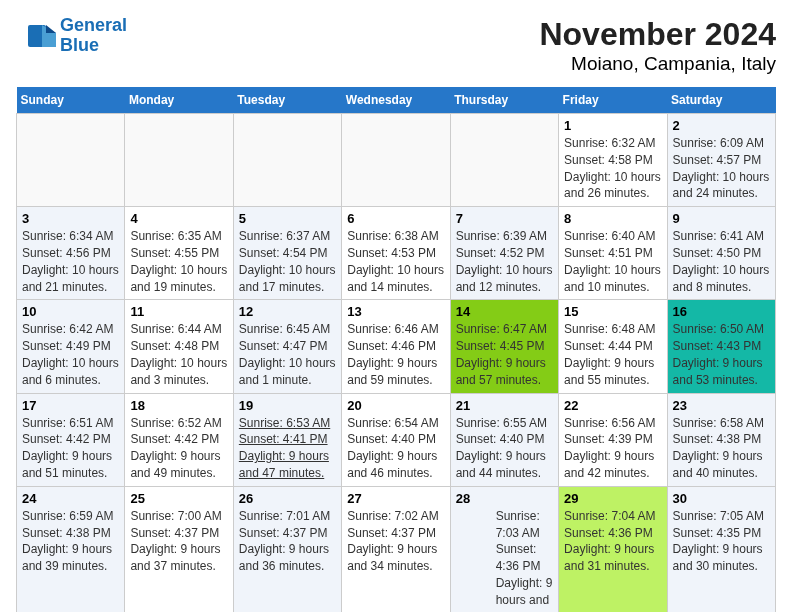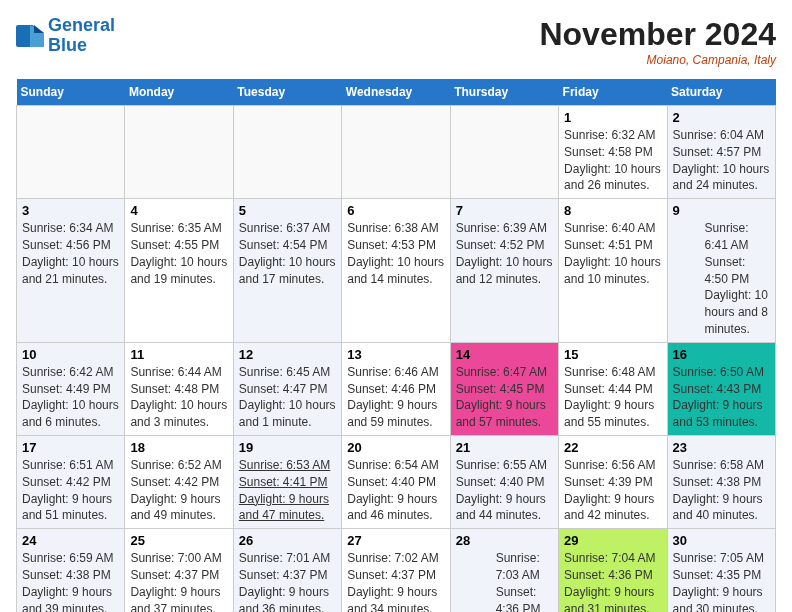--- a/index.html
+++ b/index.html
@@ -12,20 +12,21 @@
     }
     .header-section {
       display: flex;
       justify-content: space-between;
       align-items: flex-start;
       margin-bottom: 12px;
     }
     .logo {
       display: flex;
       align-items: center;
+      margin-left: 12px;
     }
     .logo-text {
       font-size: 18px;
       font-weight: bold;
       color: #333;
       line-height: 1.1;
     }
     .logo-text span { color: #1a6eb5; }
     .logo-icon {
       width: 28px;
@@ -34,23 +35,22 @@
     }
     .title-section {
       text-align: right;
     }
     .month-title {
       font-size: 32px;
       font-weight: bold;
       color: #222;
     }
     .location-title {
-      font-size: 12px;
-      color: #c2410c;
-      font-style: italic;
+      font-size: 19px;
+      color: #000000;
     }
     table {
       width: 100%;
       border-collapse: collapse;
       font-size: 11px;
       border-radius: 20px;
     }
     thead tr th {
       background-color: #2677c9;
       color: #fff;
@@ -129,21 +129,21 @@
         <td class="empty-cell" style="background-color: rgb(255, 255, 255);"></td>
         <td class="empty-cell" style="background-color: rgb(240, 244, 250);"></td>
         <td style="background-color: rgb(255, 255, 255);">
           <span class="day-num">1</span>
           <div class="day-info" style="white-space: pre-line;">Sunrise: 6:32 AM
 Sunset: 4:58 PM
 Daylight: 10 hours and 26 minutes.</div>
         </td>
         <td style="background-color: rgb(240, 244, 250);">
           <span class="day-num">2</span>
-          <div class="day-info" style="white-space: pre-line;">Sunrise: 6:04 AM
+          <div class="day-info" style="white-space: pre-line;">Sunrise: 6:09 AM
 Sunset: 4:57 PM
 Daylight: 10 hours and 24 minutes.</div>
         </td>
       </tr>
       <tr>
         <td style="background-color: rgb(240, 244, 250);">
           <span class="day-num">3</span>
           <div class="day-info" style="white-space: pre-line;">Sunrise: 6:34 AM
 Sunset: 4:56 PM
 Daylight: 10 hours and 21 minutes.</div>
@@ -173,21 +173,21 @@
 Daylight: 10 hours and 12 minutes.</div>
         </td>
         <td style="background-color: rgb(255, 255, 255);">
           <span class="day-num">8</span>
           <div class="day-info" style="white-space: pre-line;">Sunrise: 6:40 AM
 Sunset: 4:51 PM
 Daylight: 10 hours and 10 minutes.</div>
         </td>
         <td style="background-color: rgb(240, 244, 250);">
           <span class="day-num">9</span>
-          <div class="day-info" style="white-space: pre-line; margin-left: 32px;">Sunrise: 6:41 AM
+          <div class="day-info" style="white-space: pre-line;">Sunrise: 6:41 AM
 Sunset: 4:50 PM
 Daylight: 10 hours and 8 minutes.</div>
         </td>
       </tr>
       <tr>
         <td style="background-color: rgb(240, 244, 250);">
           <span class="day-num">10</span>
           <div class="day-info" style="white-space: pre-line;">Sunrise: 6:42 AM
 Sunset: 4:49 PM
 Daylight: 10 hours and 6 minutes.</div>
@@ -203,21 +203,21 @@
           <div class="day-info" style="white-space: pre-line;">Sunrise: 6:45 AM
 Sunset: 4:47 PM
 Daylight: 10 hours and 1 minute.</div>
         </td>
         <td style="background-color: rgb(255, 255, 255);">
           <span class="day-num">13</span>
           <div class="day-info" style="white-space: pre-line;">Sunrise: 6:46 AM
 Sunset: 4:46 PM
 Daylight: 9 hours and 59 minutes.</div>
         </td>
-        <td style="background-color: #ec4899;">
+        <td style="background-color: #84cc16;">
           <span class="day-num">14</span>
           <div class="day-info" style="white-space: pre-line;">Sunrise: 6:47 AM
 Sunset: 4:45 PM
 Daylight: 9 hours and 57 minutes.</div>
         </td>
         <td style="background-color: rgb(255, 255, 255);">
           <span class="day-num">15</span>
           <div class="day-info" style="white-space: pre-line;">Sunrise: 6:48 AM
 Sunset: 4:44 PM
 Daylight: 9 hours and 55 minutes.</div>

